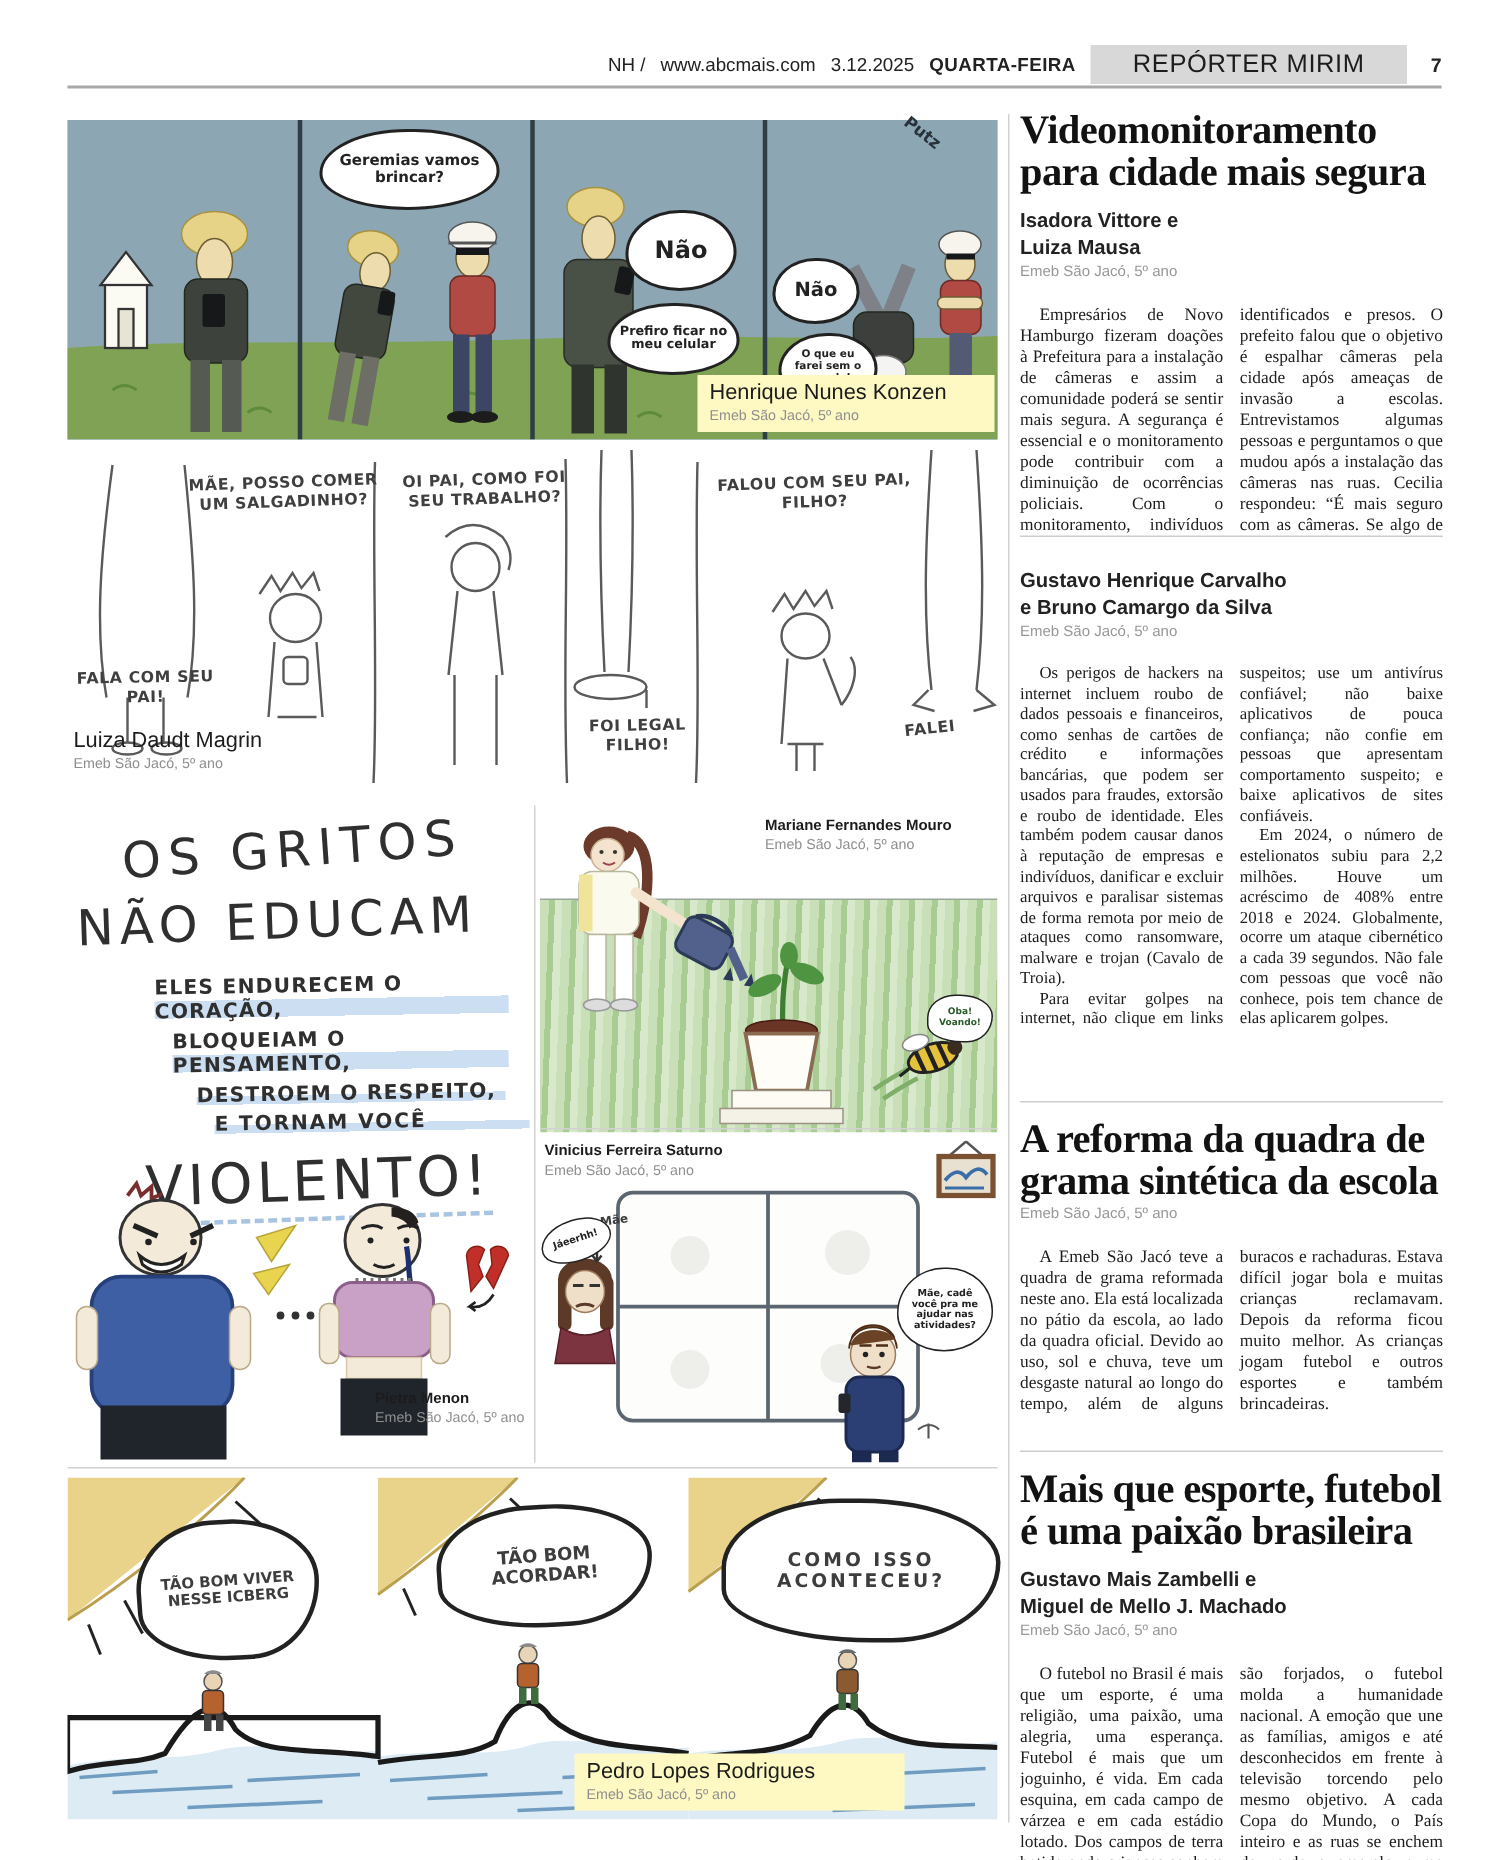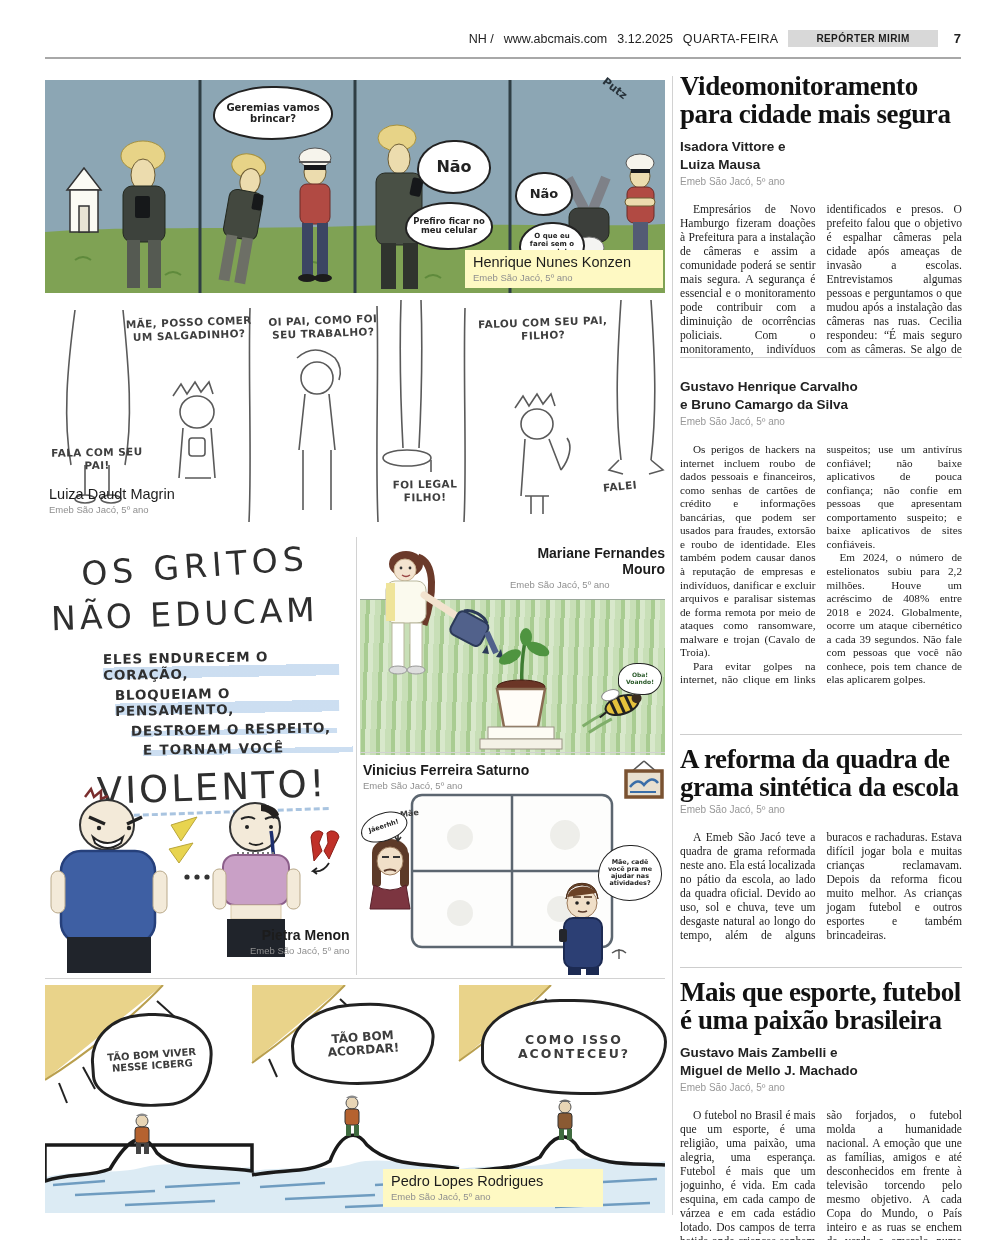--- a/index.html
+++ b/index.html
@@ -7,22 +7,22 @@
   .page {
     position:relative; width:1006px; height:1240px; margin:0 auto;
     background:#ffffff; overflow:hidden;
     font-family:"Liberation Sans", sans-serif; color:#1a1a1a;
   }
   .abs { position:absolute; }
 
   
   .hdr { position:absolute; top:30px; right:45px; display:flex; align-items:center; gap:10px;
          font-size:12.5px; color:#222; }
-  .hdr .weekday { font-weight:normal; letter-spacing:.3px; }
-  .hdr .badge { background:#d8d8d8; color:#1d1d1d; font-weight:bold; font-size:10px;
+  .hdr .weekday { font-weight:bold; letter-spacing:.3px; }
+  .hdr .badge { background:#d8d8d8; color:#1d1d1d; font-weight:normal; font-size:17px;
                 padding:3px 28px; letter-spacing:.4px; }
   .hdr .pageno { font-weight:bold; font-size:13px; margin-left:6px; }
   .hdr-rule { position:absolute; left:45px; top:57px; width:916px; height:2px; background:#a8a8a8; }
 
   
   .rule-v { background:#d2d2d2; width:1px; }
   .rule-h { background:#d2d2d2; height:1px; }
 
   
   .articles { position:absolute; left:680px; top:72px; width:282px; }
@@ -35,21 +35,21 @@
             white-space:pre-line; }
   .school { margin-top:3px; font-size:10px; color:#979797; }
   .body { margin-top:16px; column-count:2; column-gap:11px;
           font-family:"Liberation Serif", serif; font-size:11.6px; line-height:1.21;
           text-align:justify; color:#1c1c1c; }
   .a2 .body { font-size:11.2px; }
   .body p { text-indent:13px; }
 
   
   .credit-name { font-size:14.5px; color:#1c1c1c; }
-  .credit-name.semibold { font-weight:bold; font-size:14px;text-align:right; }
+  .credit-name.semibold { font-weight:bold; font-size:10px; }
   .credit-school { font-size:9.5px; color:#8f8f8f; margin-top:2px; }
   .credit-box { background:#fef9c3; padding:4px 8px 5px; }
 
   
   .bub { position:absolute; background:#fff; border:2px solid #222;
          display:flex; align-items:center; justify-content:center; text-align:center;
          font-family:"DejaVu Sans", sans-serif; font-weight:bold; color:#222;
          border-radius:50% 48% 52% 50% / 55% 52% 48% 45%; padding:2px 6px; line-height:1.1; }
   .cloud { border-radius:46% 54% 42% 58% / 52% 48% 60% 40%; border-width:3px; }
   .hand { font-family:"DejaVu Sans", sans-serif; font-weight:bold; color:#3d3d3d; }

